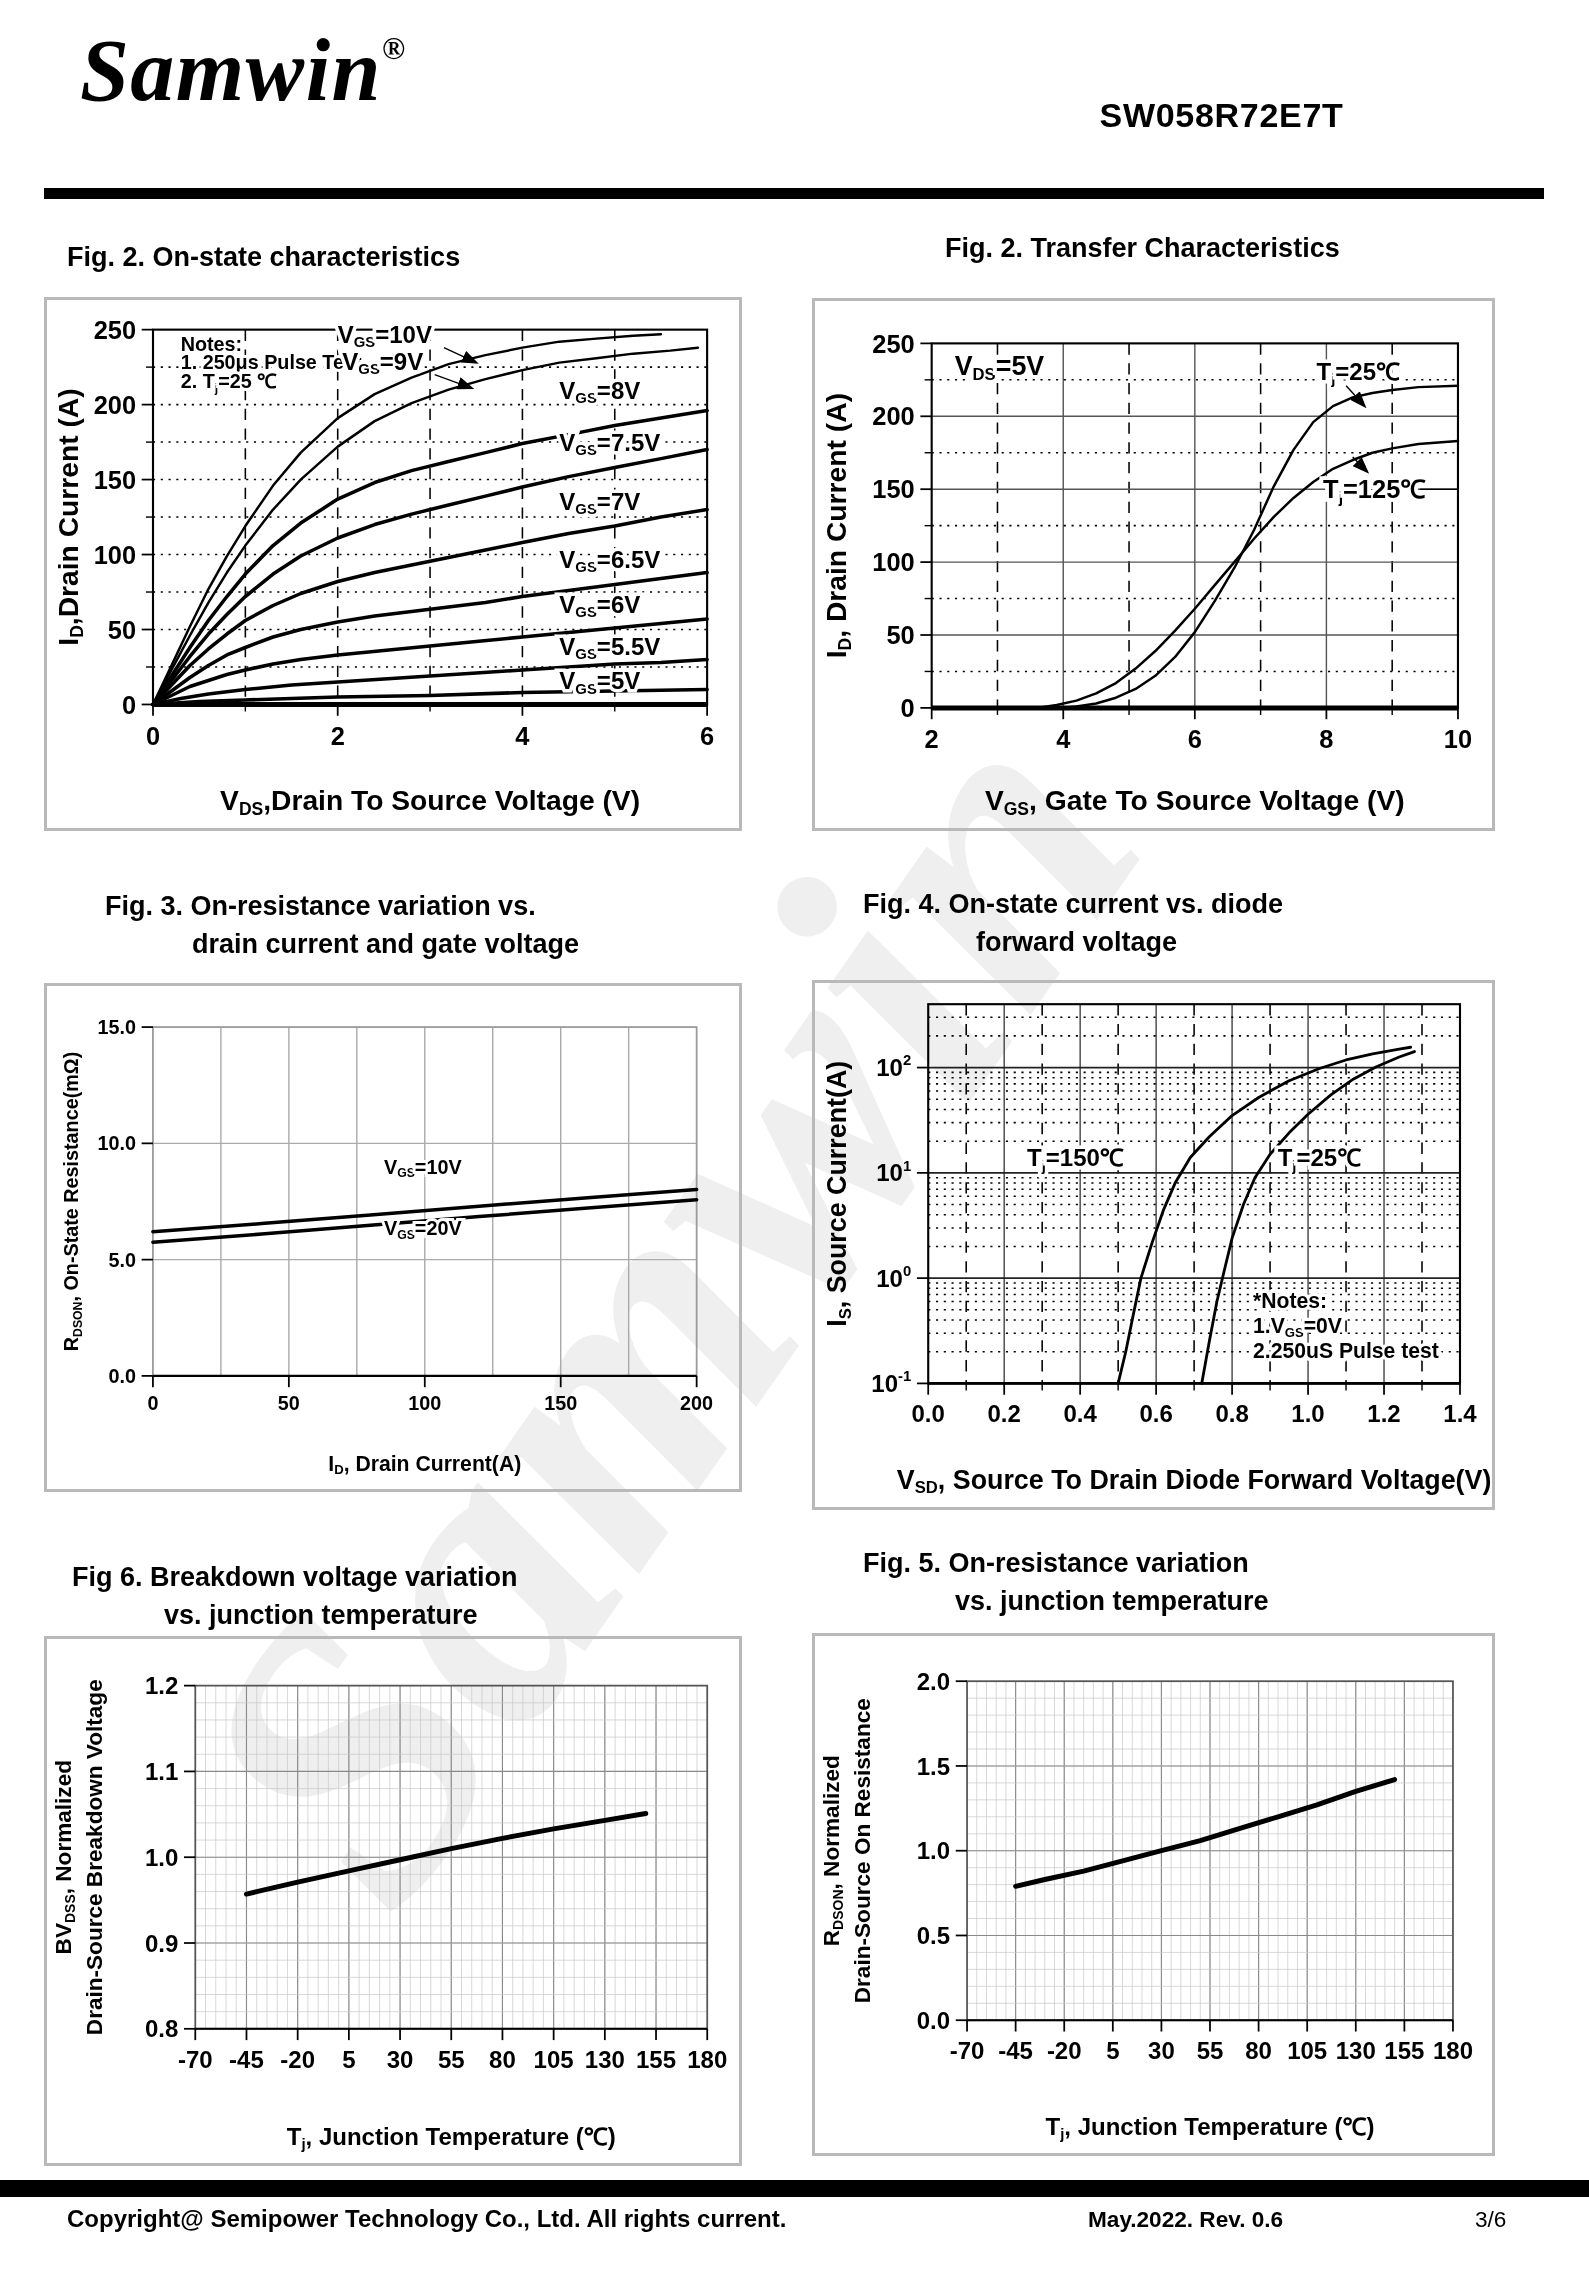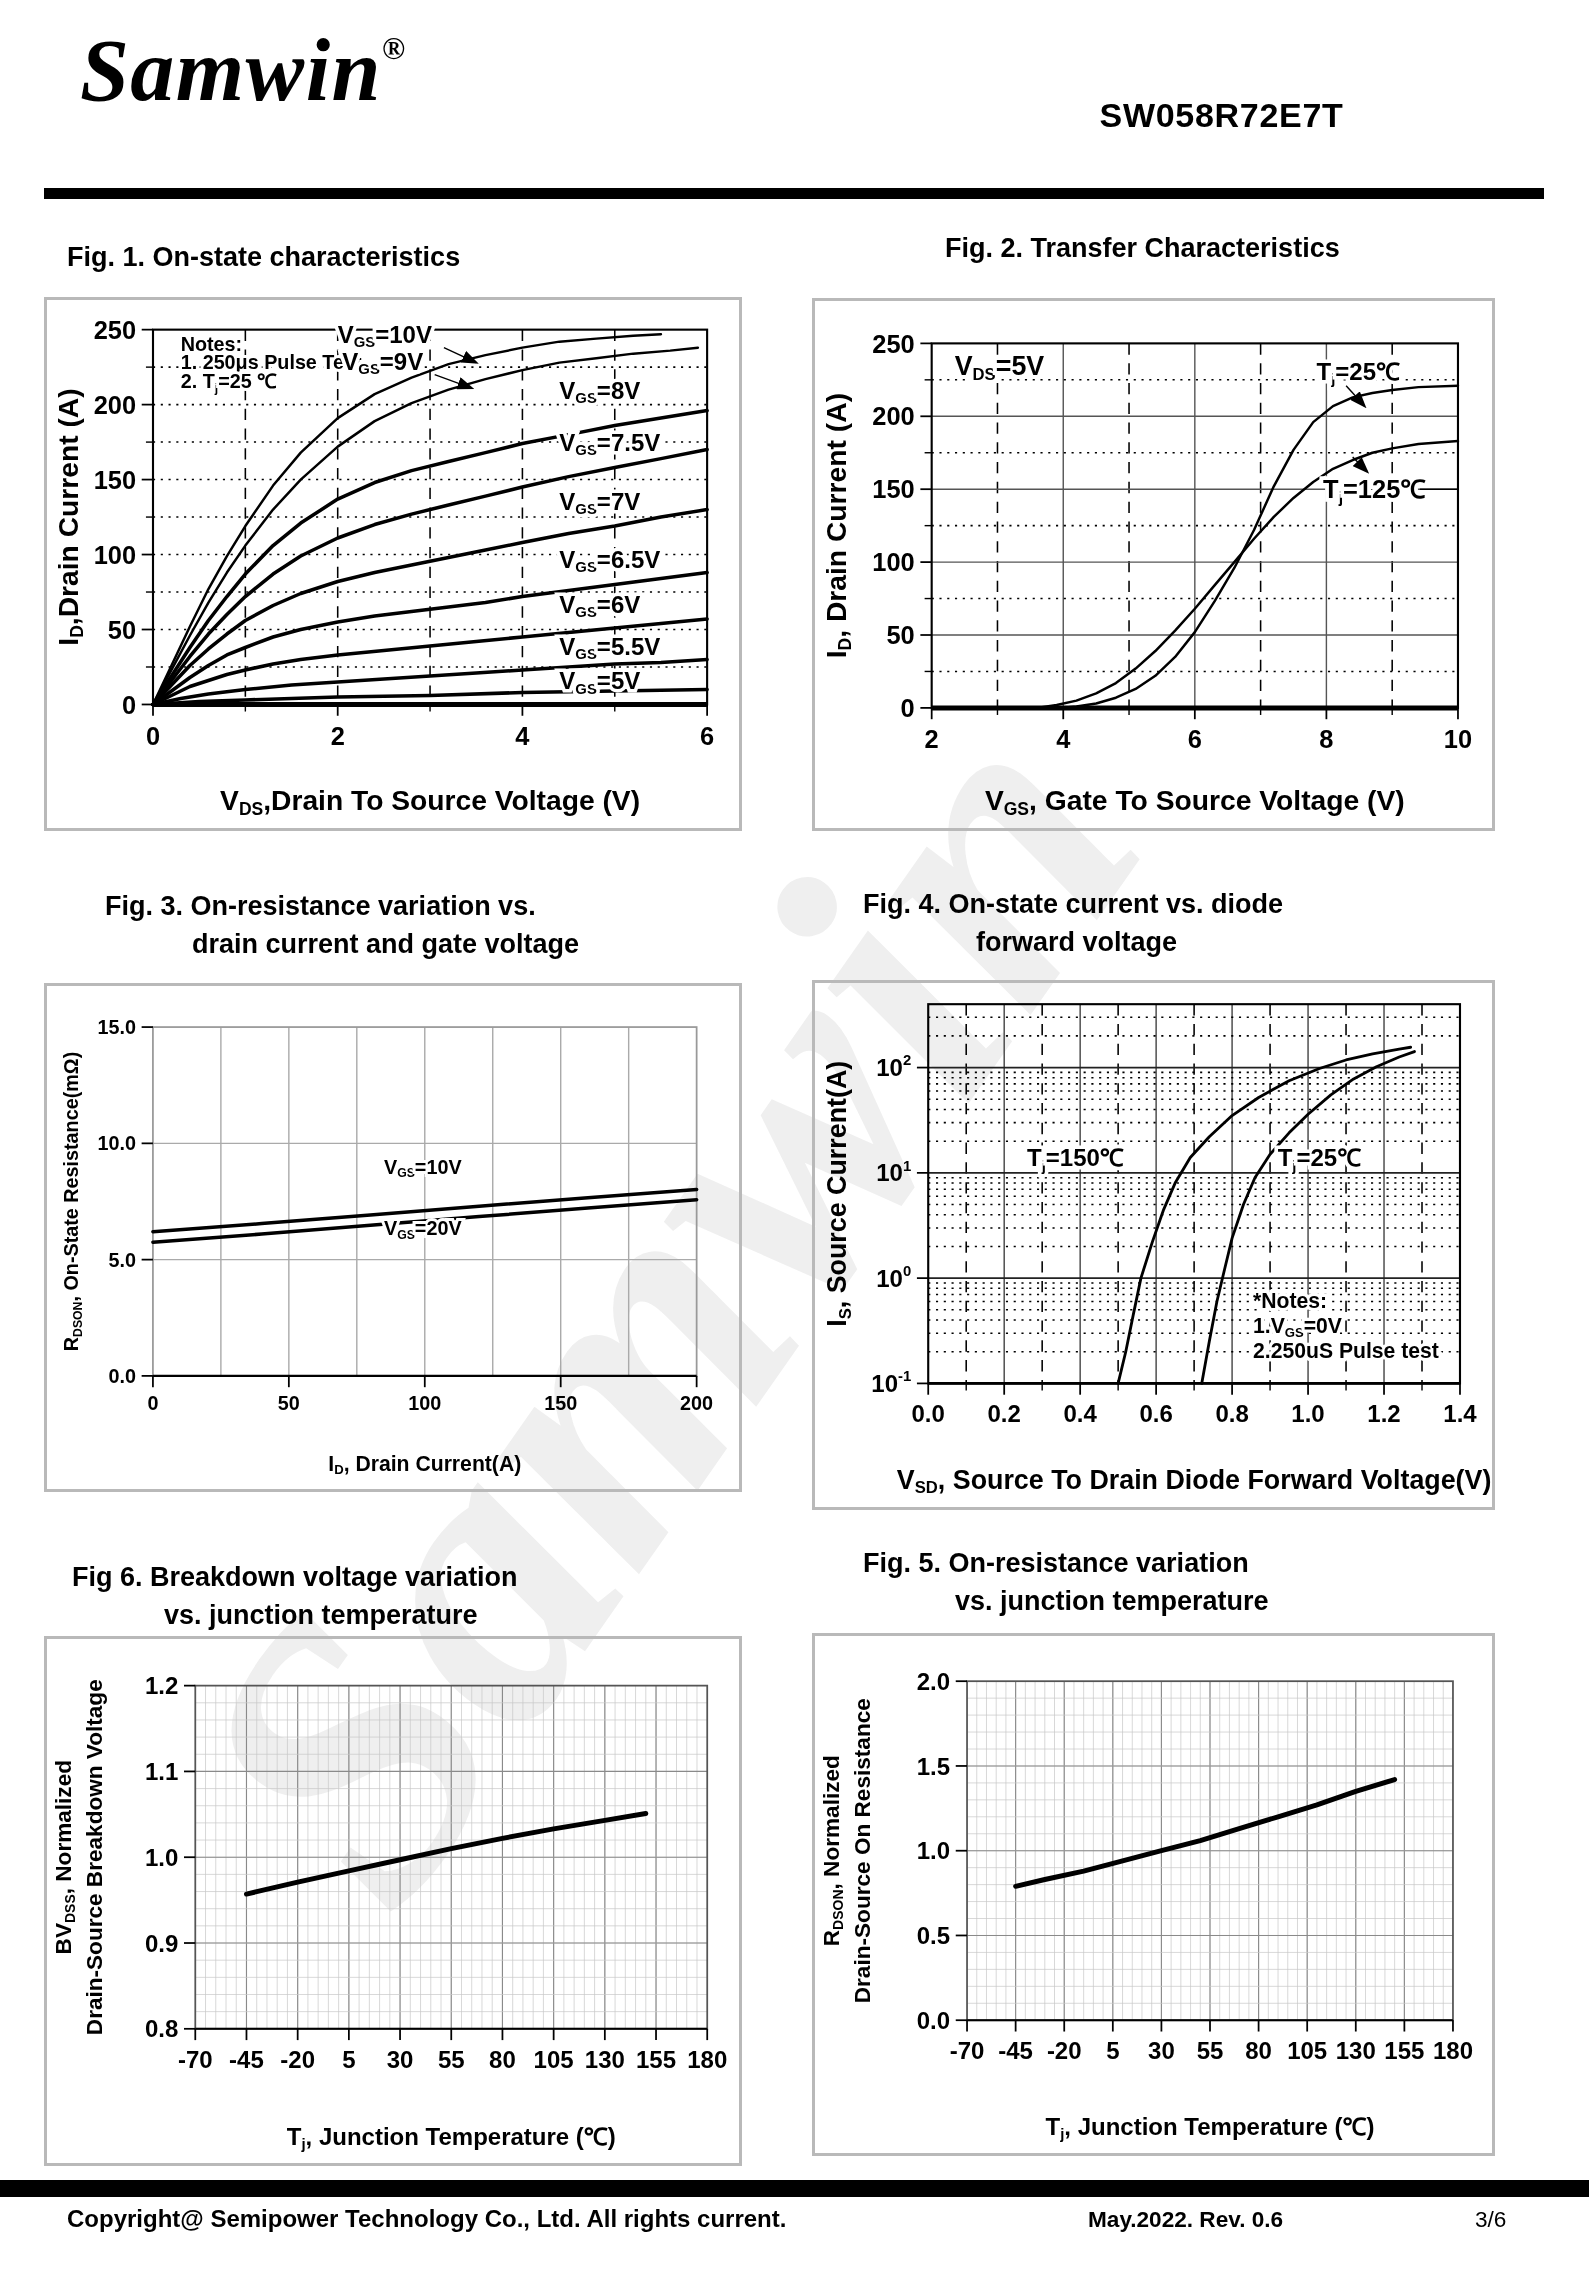--- a/index.html
+++ b/index.html
@@ -26,21 +26,21 @@
 <body>
 
 <div class="page">
 
   <div class="watermark">Samwin</div>
 
   <div class="hdr-logo"><span>Samwin</span><span class="reg">®</span></div>
   <div class="hdr-part">SW058R72E7T</div>
   <div class="hdr-rule"></div>
 
-  <div class="fig-title" style="left:67px;top:242px;">Fig. 1. On-state characteristics</div>
+  <div class="fig-title" style="left:67px;top:242px;">Fig. 2. On-state characteristics</div>
   <div class="fig-title" style="left:906px;top:233px;margin-left:39px;">Fig. 2. Transfer Characteristics</div>
 
   <div class="chartbox" style="left:44px;top:297px;">
     <svg width="692" height="528" viewBox="0 0 980 748">
         <line x1="280.8333333333333" y1="42" x2="280.8333333333333" y2="573" stroke="#000" stroke-width="2.2" stroke-dasharray="16,12"></line>
         <line x1="411.66666666666663" y1="42" x2="411.66666666666663" y2="573" stroke="#000" stroke-width="2.2" stroke-dasharray="16,12"></line>
         <line x1="542.5" y1="42" x2="542.5" y2="573" stroke="#000" stroke-width="2.2" stroke-dasharray="16,12"></line>
         <line x1="673.3333333333333" y1="42" x2="673.3333333333333" y2="573" stroke="#000" stroke-width="2.2" stroke-dasharray="16,12"></line>
         <line x1="804.1666666666667" y1="42" x2="804.1666666666667" y2="573" stroke="#000" stroke-width="2.2" stroke-dasharray="16,12"></line>
         <line x1="150" y1="519.9" x2="935" y2="519.9" stroke="#000" stroke-width="2.2" stroke-dasharray="3,8"></line>

